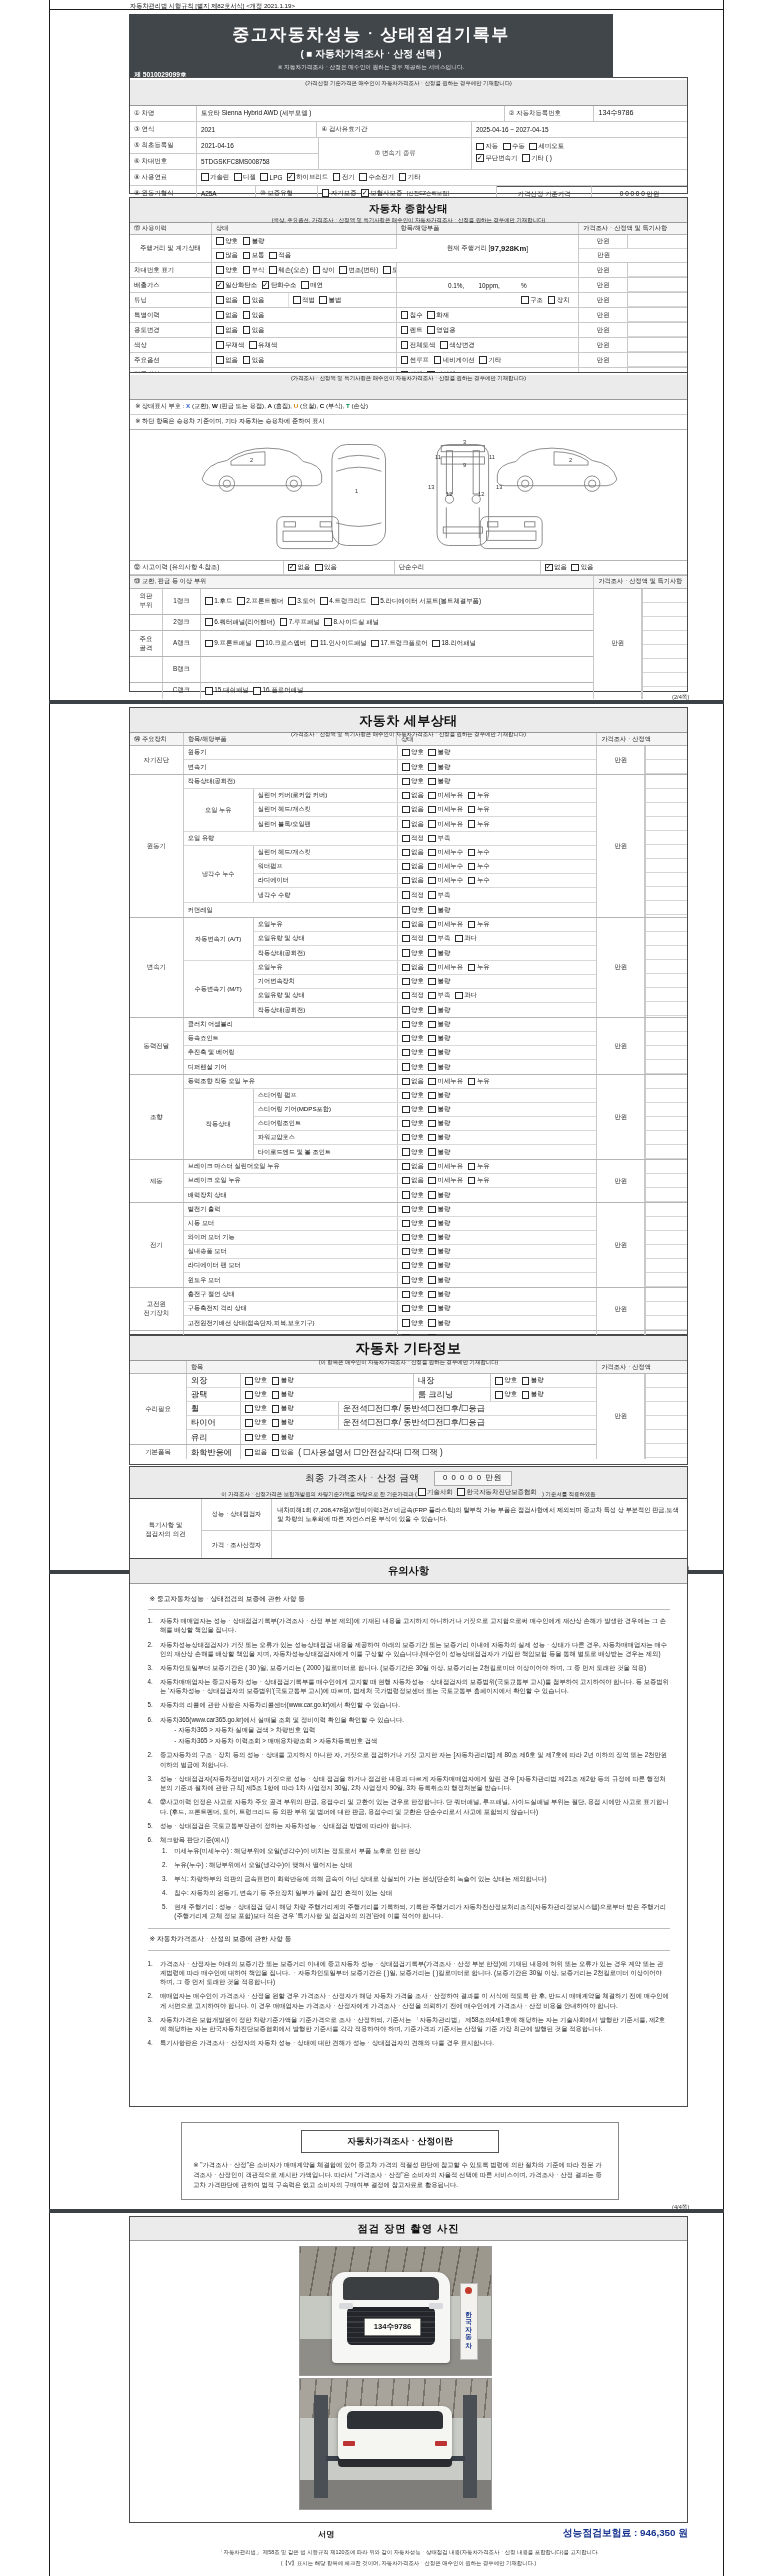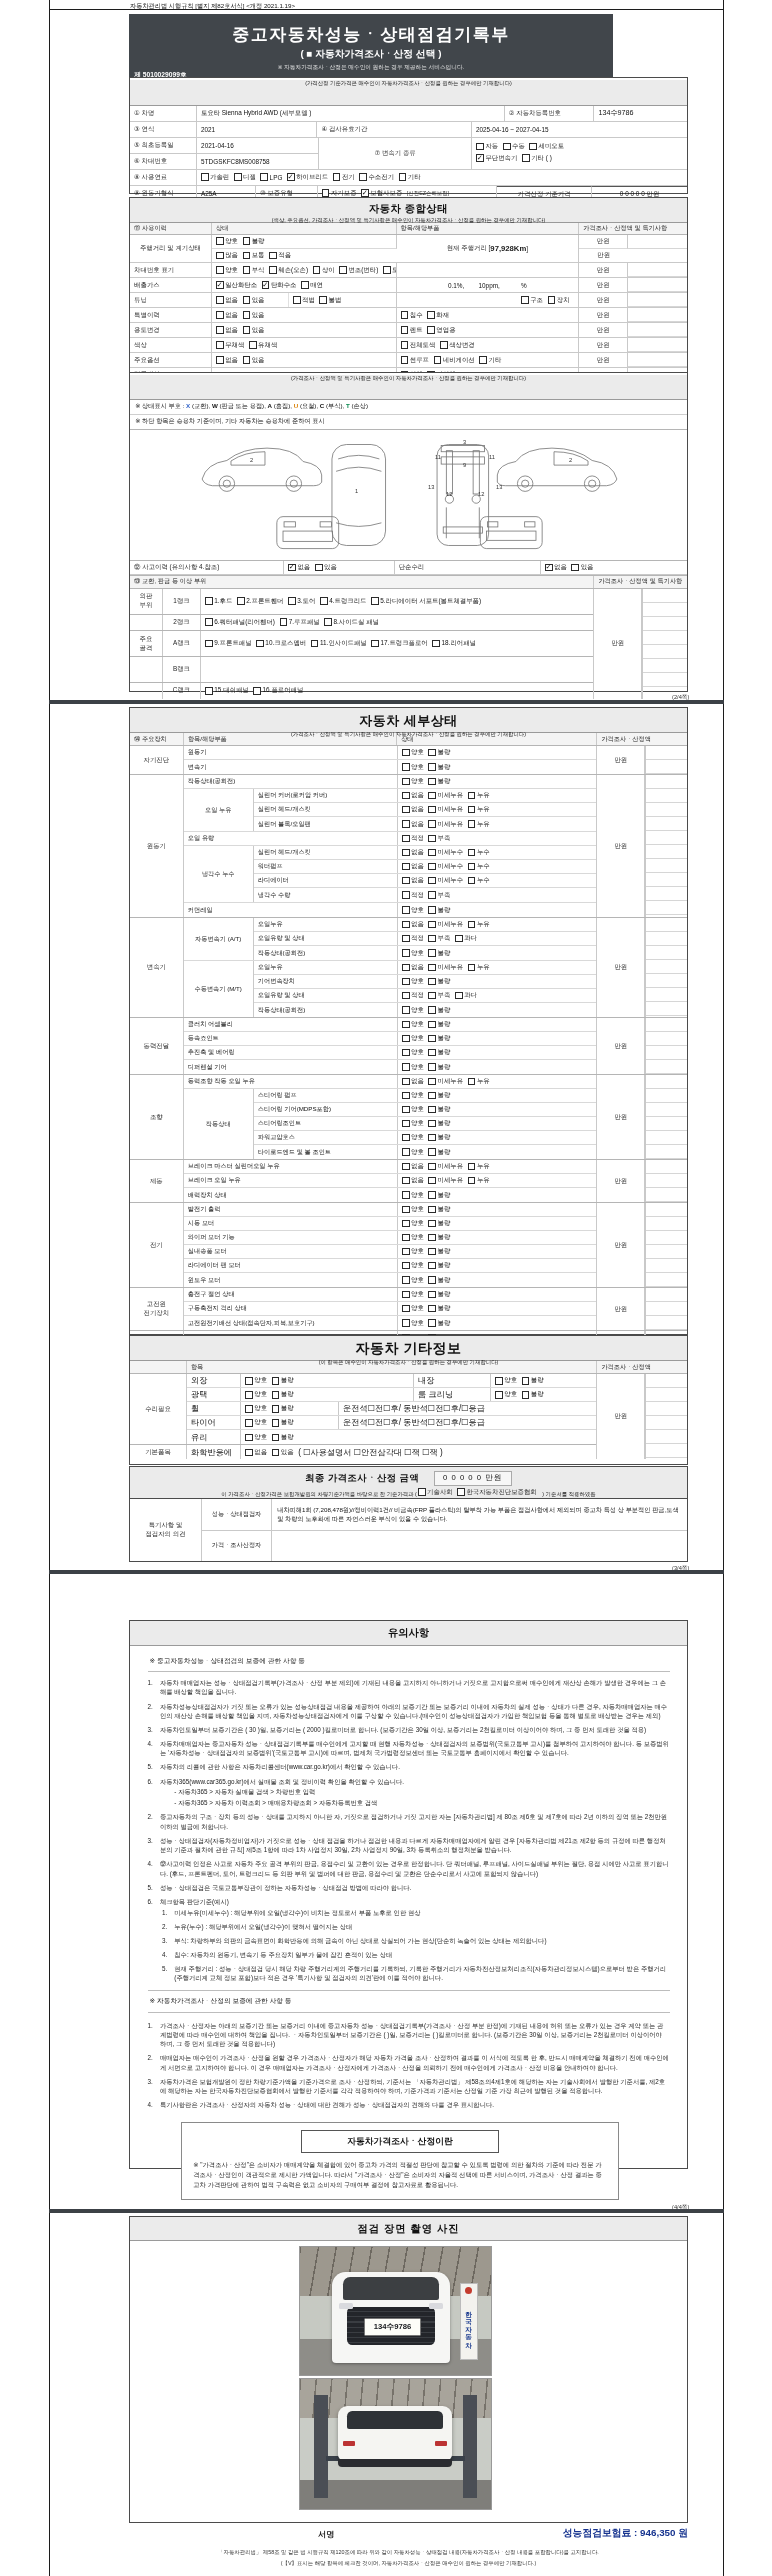--- a/index.html
+++ b/index.html
@@ -1462,21 +1462,21 @@
           </div>
         </div>
       </div>
     <div class="gcell price" style="width:49px;border-left:0.5px solid #c9c9c9">만원</div>
     <div class="blankcol" style="width:41px;border-left:0.5px solid #c9c9c9"></div>
   </div>
 </div>
 
 <div class="sec" style="top:1466px;height:33px;background:#ebebeb">
   <div style="text-align:center;padding-top:3.6px">
-    <span style="font-size:9.3px;font-weight:bold;letter-spacing:0.5px">최종 가격조사ㆍ산정 금액</span>
+    <span style="font-size:9.3px;font-weight:normal;letter-spacing:0.5px">최종 가격조사ㆍ산정 금액</span>
     <span style="display:inline-block;margin-left:12.4px;background:#f7f7f7;border:0.5px solid #aaa;padding:1.5px 8.2px;font-size:7.7px;letter-spacing:1px">0 0 0 0 0 만원</span>
   </div>
   <div style="text-align:center;font-size:5.4px;margin-top:2.1px;color:#222">
     <span>이 가격조사ㆍ산정가격은 보험개발원의 차량기준가액을 바탕으로 한 기준가격과 (</span><span style="margin:0 1px"><span class="opt">
           <span class="cb"></span>
           <span class="cbl">기술사회</span>
         </span><span class="opt">
           <span class="cb"></span>
           <span class="cbl">한국자동차진단보증협회</span>
         </span></span><span>) 기준서를 적용하였음</span>
@@ -1495,21 +1495,21 @@
       <div style="display:flex;height:31px">
         <div class="gcell" style="width:70px;font-size:6.2px">가격ㆍ조사산정자</div>
         <div class="c" style="flex:1;border-right:none"></div>
       </div>
     </div>
   </div>
 </div>
 <div class="pmark" style="top:1565px;left:672px">(3/4쪽)</div>
 <div class="pagebar" style="top:1570px"></div>
 
-<div class="notice-box" style="top:1620px;height:549px">
+<div class="notice-box" style="top:1558px;height:549px">
   <div class="nhead">유의사항</div>
   <div class="nbody">
     <div class="nheading">※ 중고자동차성능ㆍ상태점검의 보증에 관한 사항 등</div>
     <div id="notice-part1">
         <div class="nitem">
           <span class="nn">1.</span>
           <span style="flex: 1 1 0%;">자동차 매매업자는 성능ㆍ상태점검기록부(가격조사ㆍ산정 부분 제외)에 기재된 내용을 고지하지 아니하거나 거짓으로 고지함으로써 매수인에게 재산상 손해가 발생한 경우에는 그 손해를 배상할 책임을 집니다.</span>
         </div>
         <div class="nitem">
           <span class="nn">2.</span>

